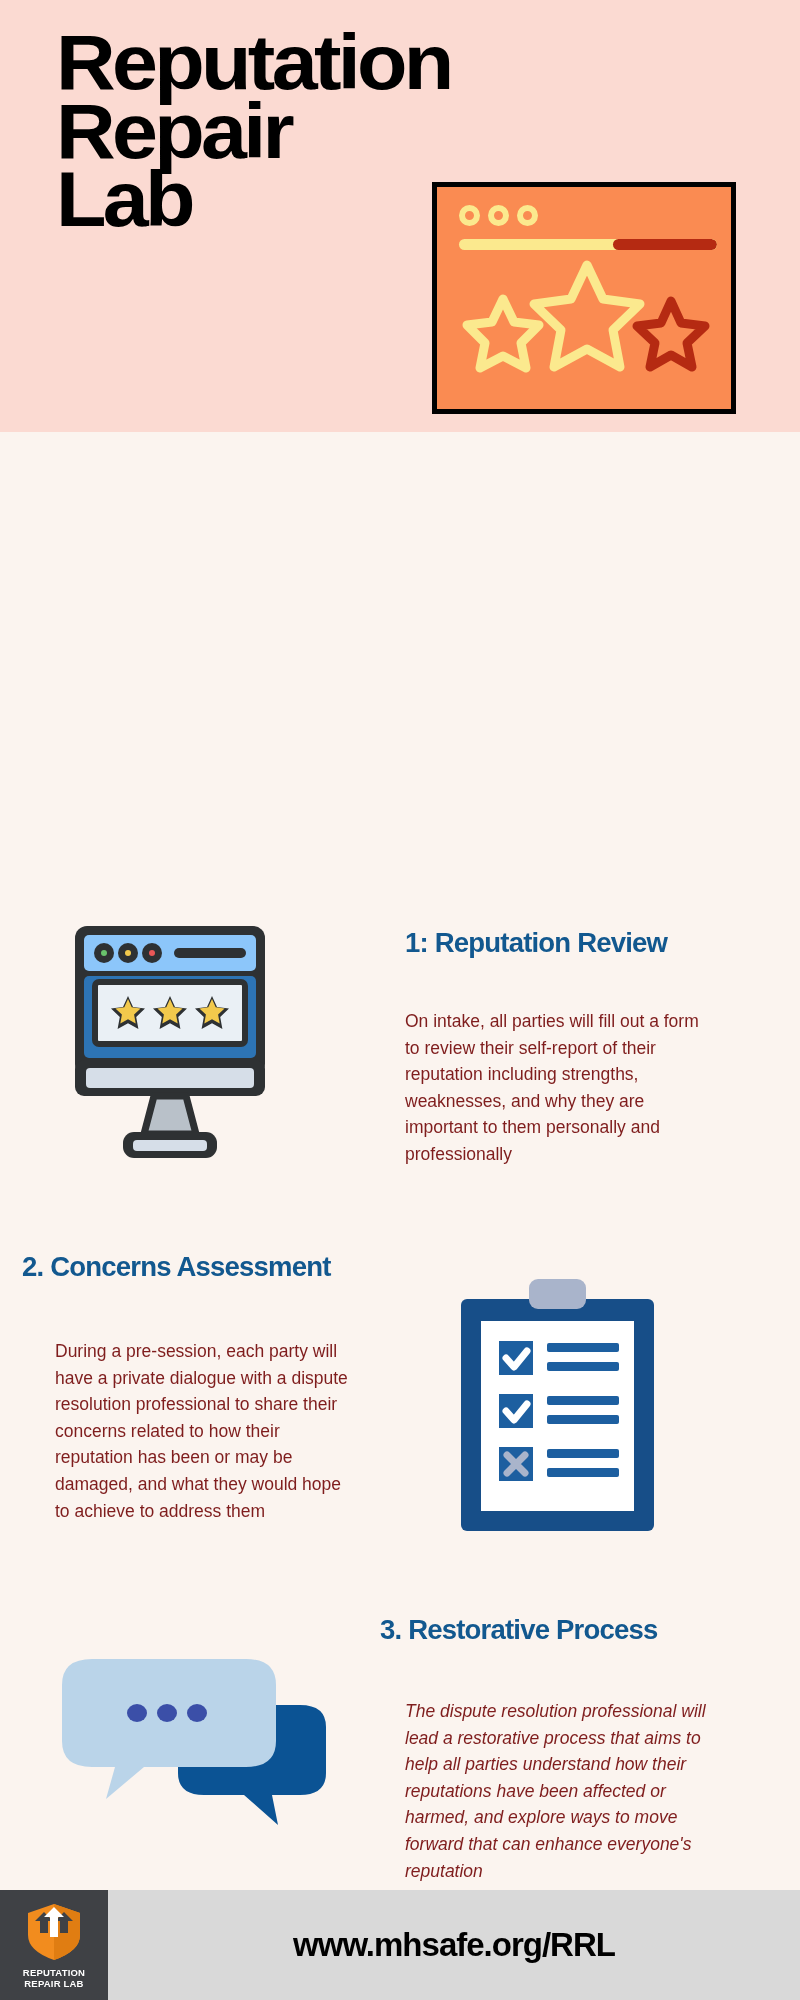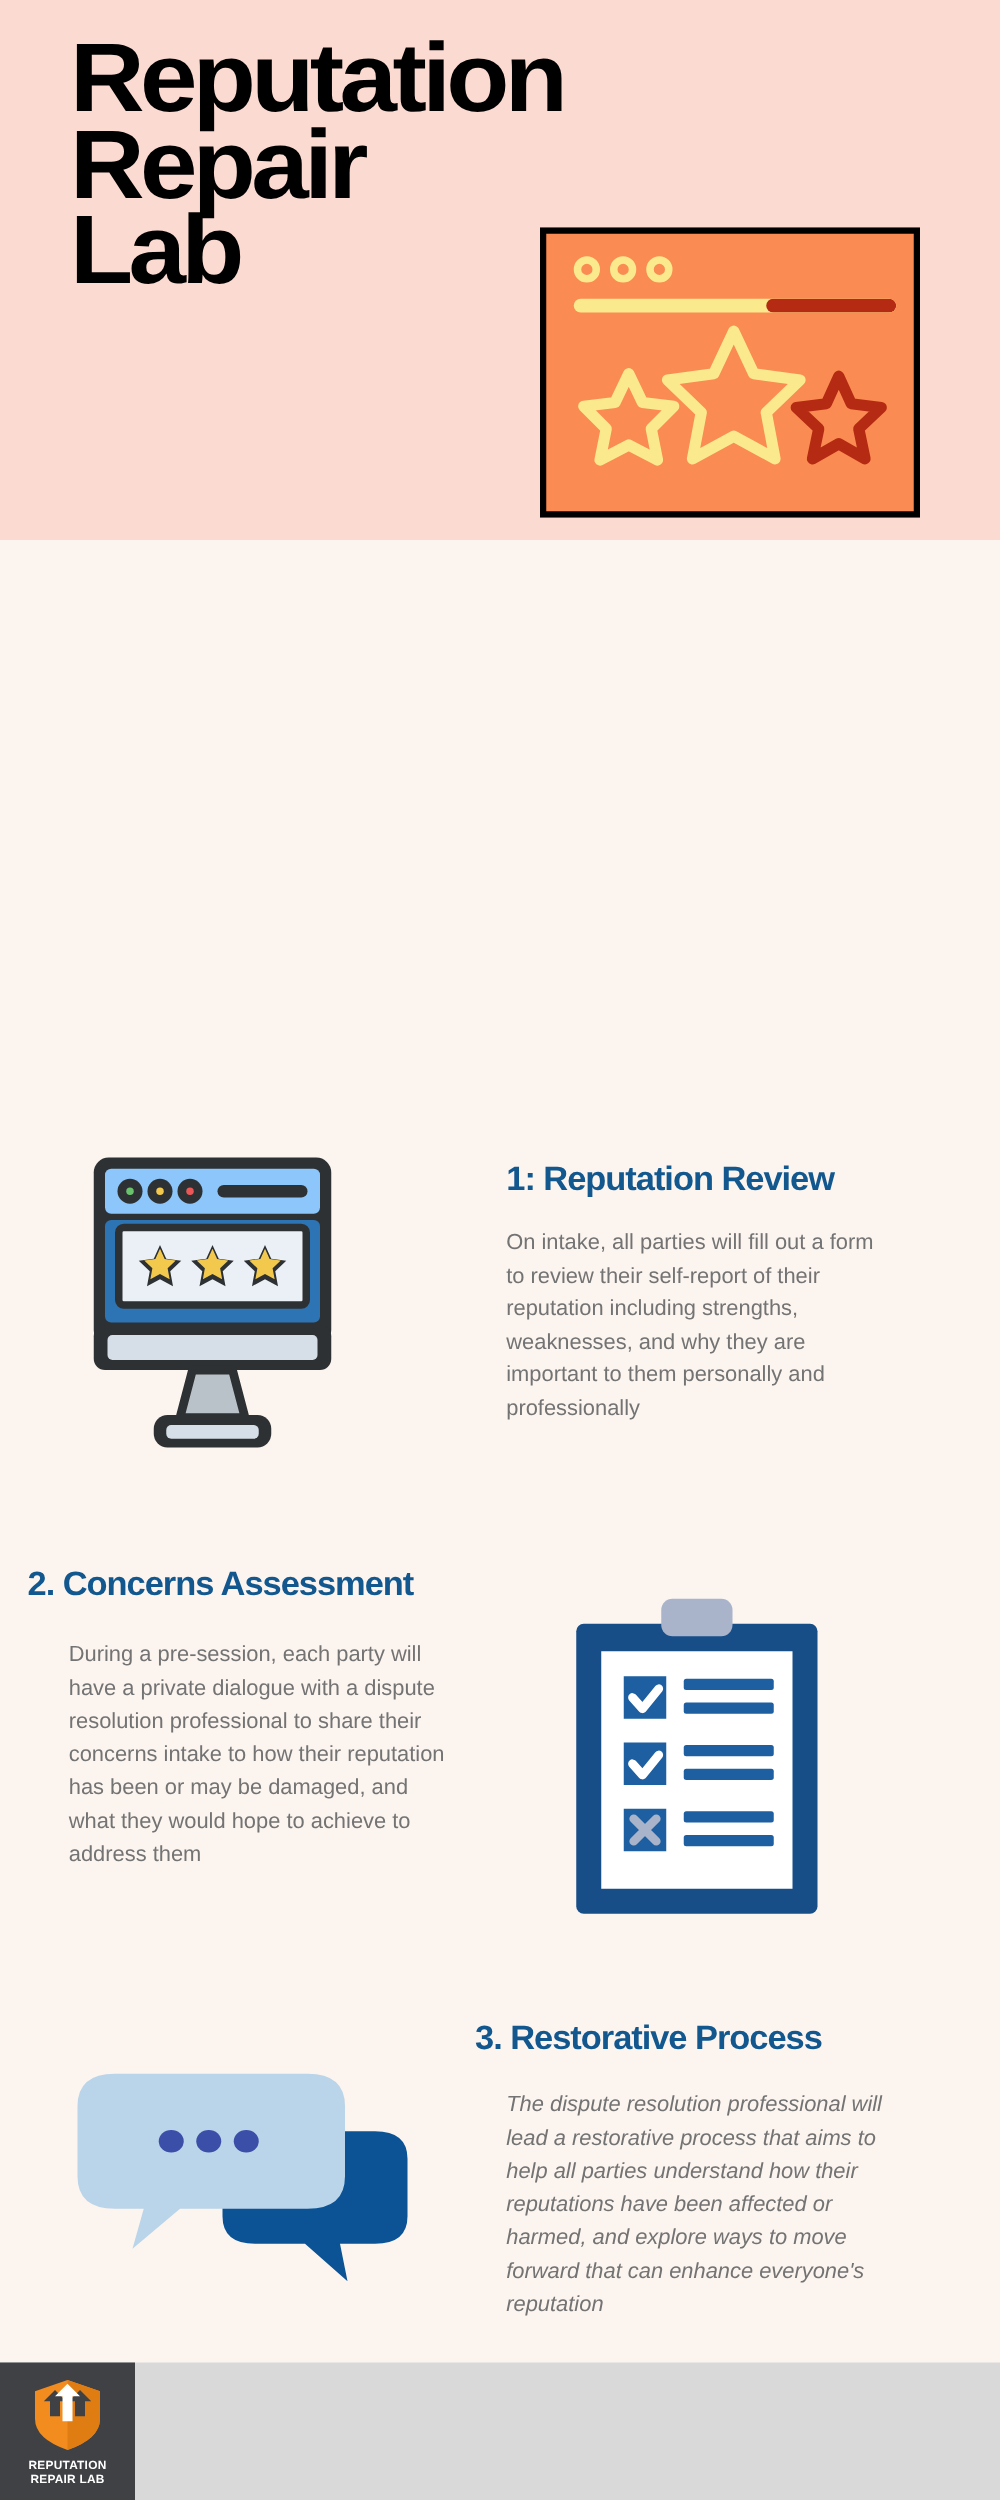--- a/index.html
+++ b/index.html
@@ -109,21 +109,22 @@
     color: #12588F;
     transform: scaleX(1.02);
     transform-origin: left center;
     white-space: nowrap;
   }
 
   .p-body {
     font-family: "Liberation Sans", sans-serif;
     font-size: 17.5px;
     line-height: 1.52;
-    color: #737373;
+    color: #7f1d1d;
+    margin-top: 28px;
   }
 
   
   .s1-art { position: absolute; left: 70px;  top: 488px; width: 200px; height: 270px; }
   .s1-head{ position: absolute; left: 405px; top: 496px; }
   .s1-body{ position: absolute; left: 405px; top: 548px; width: 305px; }
 
   
   .s2-head{ position: absolute; left: 22px;  top: 820px; }
   .s2-body{ position: absolute; left: 55px;  top: 878px; width: 305px; }
@@ -252,21 +253,21 @@
       <path d="M84 176 l32 0 l10 38 l-52 0 Z" fill="#B9C1C9" stroke="#2E3133" stroke-width="7" stroke-linejoin="round"></path>
       <rect x="53" y="212" width="94" height="26" rx="11" fill="#2E3133"></rect>
       <rect x="63" y="220" width="74" height="11" rx="4" fill="#D6DEE8"></rect>
     </g>
   </svg>
 
   <div class="h-step s1-head">1: Reputation Review</div>
   <div class="p-body s1-body">On intake, all parties will fill out a form to review their self-report of their reputation including strengths, weaknesses, and why they are important to them personally and professionally</div>
 
   <div class="h-step s2-head">2. Concerns Assessment</div>
-  <div class="p-body s2-body">During a pre-session, each party will have a private dialogue with a dispute resolution professional to share their concerns intake to how their reputation has been or may be damaged, and what they would hope to achieve to address them</div>
+  <div class="p-body s2-body">During a pre-session, each party will have a private dialogue with a dispute resolution professional to share their concerns related to how their reputation has been or may be damaged, and what they would hope to achieve to address them</div>
 
   <svg class="s2-art" viewBox="0 0 205 265">
     <rect x="6" y="22" width="193" height="232" rx="6" fill="#174E88"></rect>
     <rect x="26" y="44" width="153" height="190" fill="#FFFFFF"></rect>
     <rect x="74" y="2" width="57" height="30" rx="9" fill="#A9B4CB"></rect>
     <g>
       <g>
         <rect x="44" y="64" width="34" height="34" fill="#1D5FA0"></rect>
         <path d="M51 81 l8 9 l13 -16" fill="none" stroke="#FFFFFF" stroke-width="7" stroke-linecap="round" stroke-linejoin="round"></path>
         <rect x="92" y="66" width="72" height="9" rx="2" fill="#1D5FA0"></rect>
@@ -337,13 +338,14 @@
       <path d="M17 32 V20 l-5 0 l9 -9 l9 9 l-5 0 v12 Z" fill="#3F4145"></path>
       <path d="M45 32 V20 l5 0 l-9 -9 l-9 9 l5 0 v12 Z" fill="#3F4145"></path>
       <path d="M31 36 V16 l-6 0 l10 -10 l10 10 l-6 0 v20 Z" fill="#FFFFFF" transform="translate(-4,0)"></path>
     </svg>
     <div class="logo-text">
       <div>REPUTATION</div>
       <div>REPAIR LAB</div>
     </div>
   </div>
 
+  <div class="footer-url">www.mhsafe.org/RRL</div>
 </div>
 
 </body></html>

